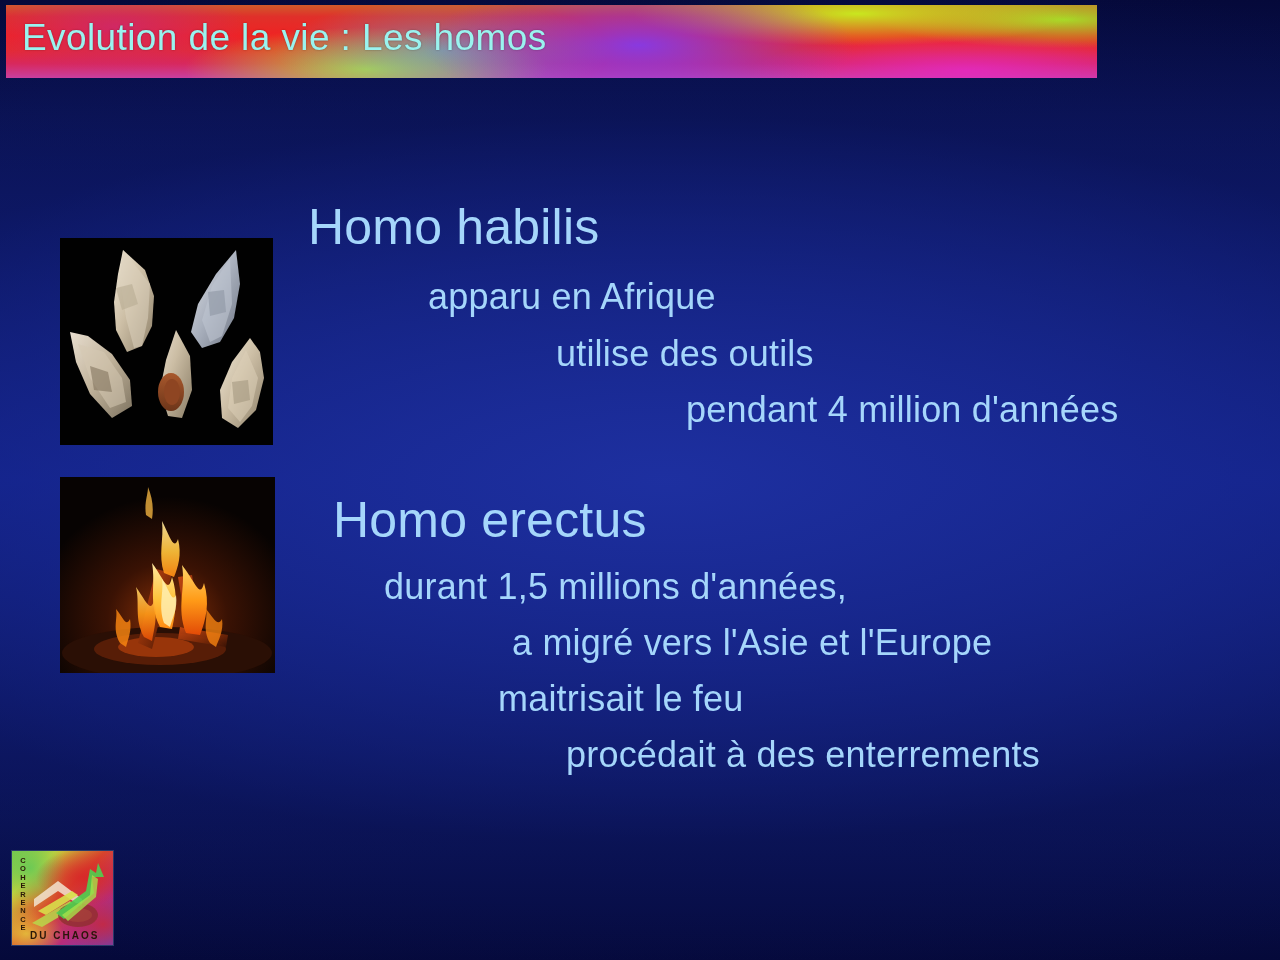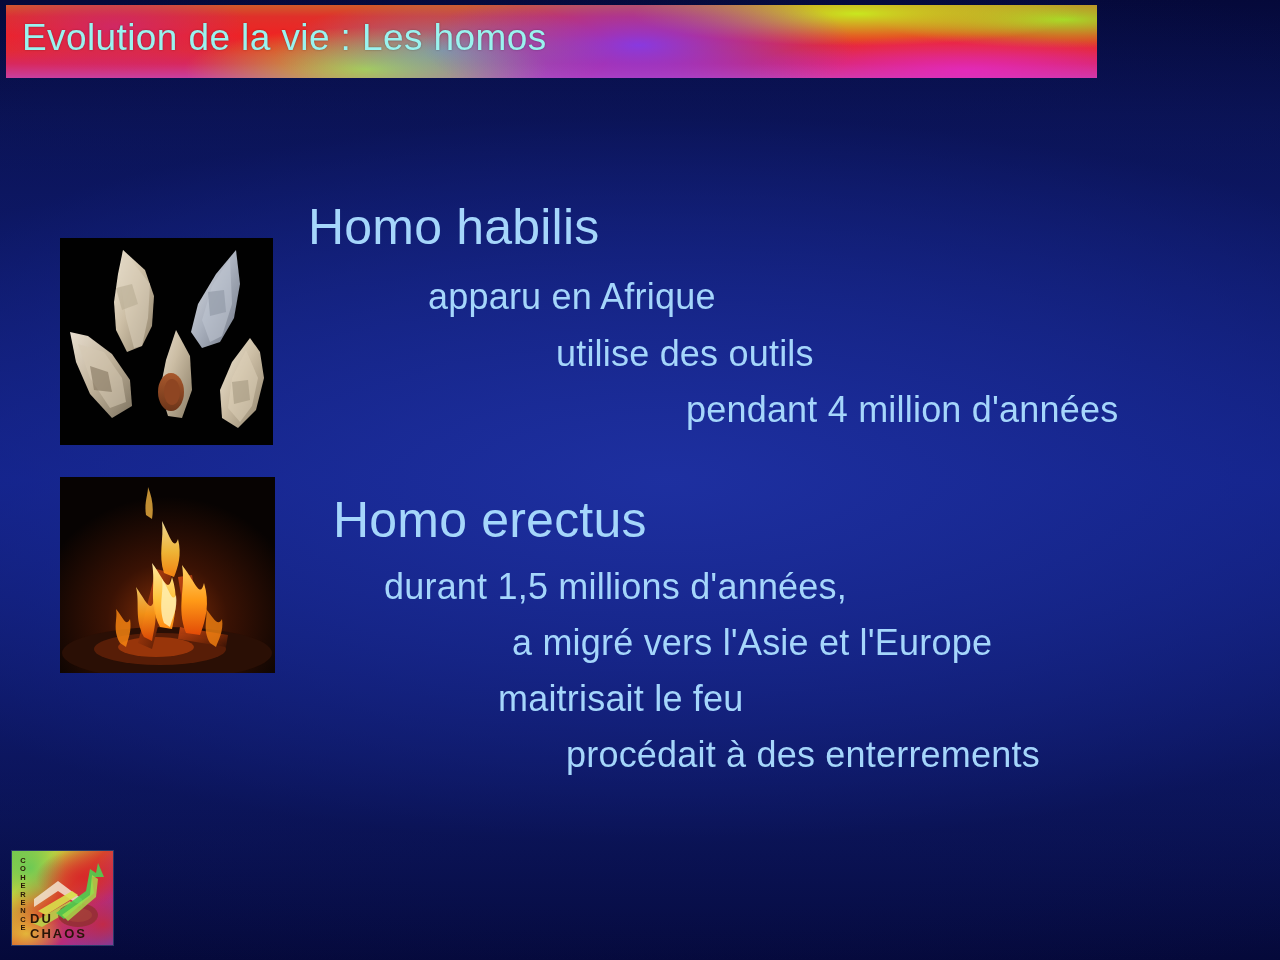--- a/index.html
+++ b/index.html
@@ -144,21 +144,21 @@
     color: #2a1608;
     text-align: center;
     font-weight: bold;
     letter-spacing: 0;
   }
   #logo-coherence span { display: block; }
   #logo-duchaos {
     position: absolute;
     left: 18px;
     bottom: 4px;
-    font-size: 13px;
+    font-size: 10px;
     letter-spacing: 2px;
     color: #2a1608;
     font-weight: bold;
   }
 </style>
 </head>
 <body>
 
 <div id="slide">
 

